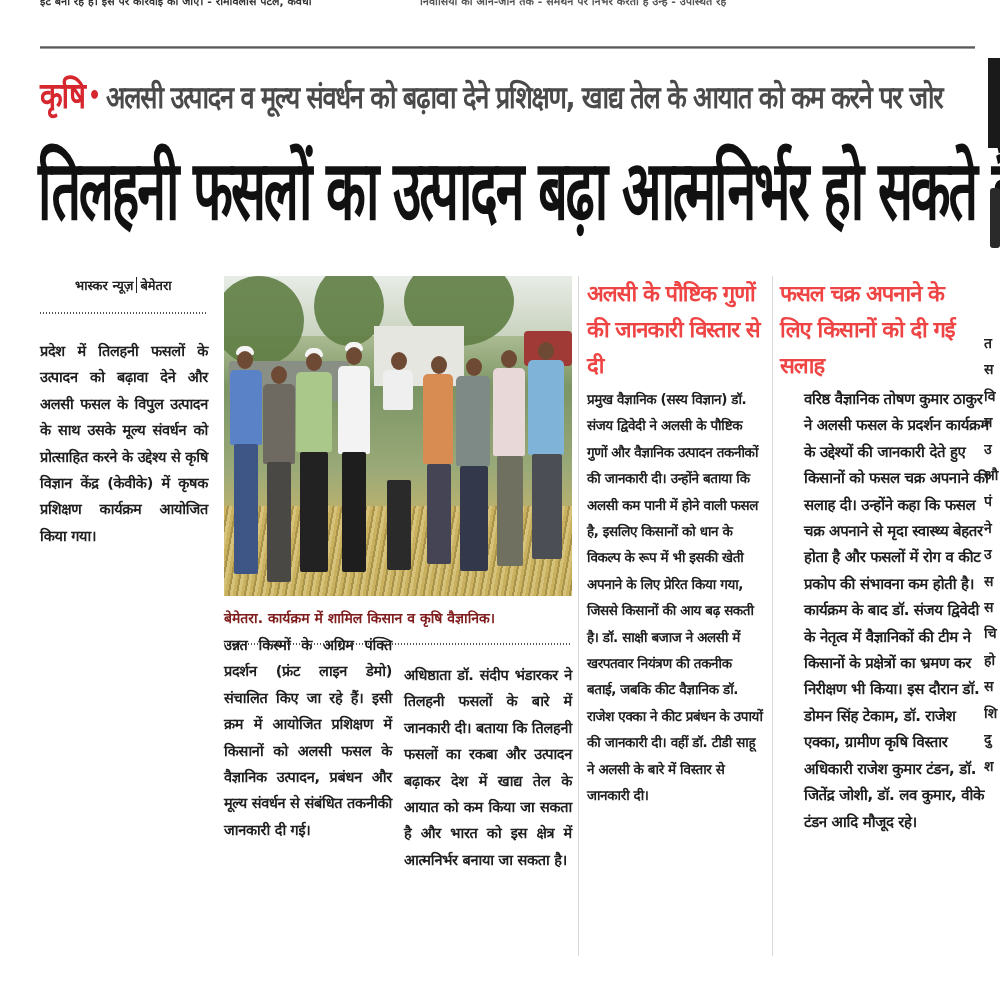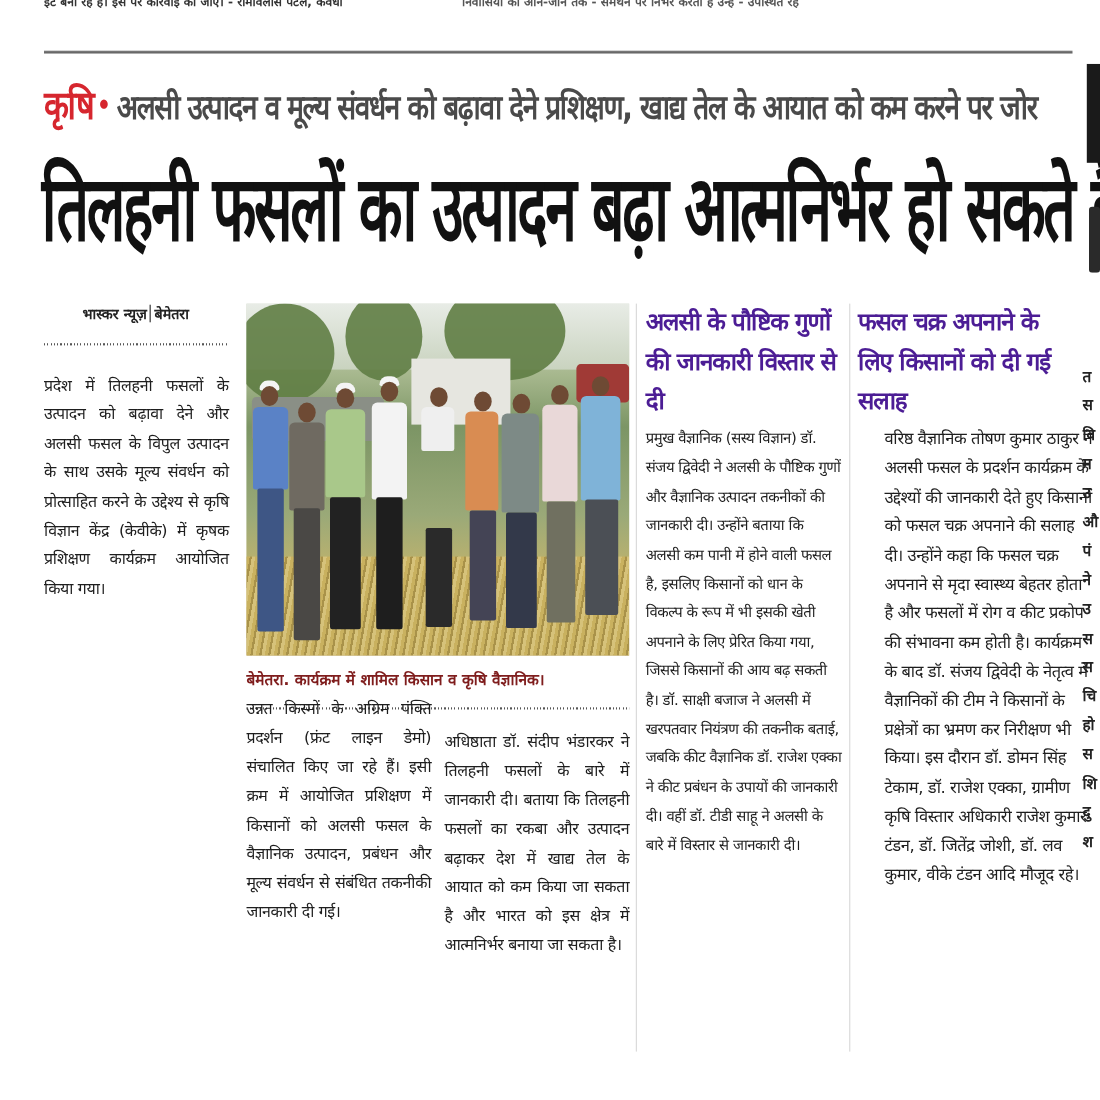--- a/index.html
+++ b/index.html
@@ -22,21 +22,21 @@
 
   .headline { position: absolute; left: 38px; top: 130px; white-space: nowrap;
               font-family: "DejaVu Sans", sans-serif; font-weight: bold; font-size: 72px; color: #111;
               letter-spacing: -3px; transform: scaleX(0.72) scaleY(1.15); transform-origin: left top; }
 
   .byline { position: absolute; left: 75px; top: 276px; font-size: 13px; font-weight: bold; color: #222; }
   .byline .sep { display: inline-block; width: 1px; height: 16px; background: #222; margin: 0 3px; vertical-align: -3px; }
   .dots { position: absolute; height: 2px;
           background: repeating-linear-gradient(90deg, #555 0 1px, transparent 1px 3px); }
 
-  .col { position: absolute; font-size: 14.5px; line-height: 26.4px; color: #1e1e1e; font-weight: normal; }
+  .col { position: absolute; font-size: 14.5px; line-height: 26.4px; color: #1e1e1e; font-weight: bold; }
   .col p { text-align: justify; }
   .col .indent { text-indent: 12px; }
   .col-serif { font-family: "DejaVu Sans", sans-serif; letter-spacing: -0.3px; }
 
   .photo { position: absolute; left: 224px; top: 276px; width: 348px; height: 320px; overflow: hidden;
            background: linear-gradient(180deg, #d9dfd3 0%, #a7b88e 20%, #7c9565 35%, #9aa978 60%, #c8b56a 80%, #b9a25d 100%); }
   .photo .sky { position: absolute; left: 0; top: 0; width: 100%; height: 60px; background: linear-gradient(#e8ece6, #c9d3bf); }
   .photo .tree { position: absolute; border-radius: 50%; background: #5f7d44; opacity: 0.9; }
   .photo .building { position: absolute; left: 150px; top: 50px; width: 90px; height: 60px; background: #e6e6e0; }
   .photo .car { position: absolute; left: 300px; top: 55px; width: 48px; height: 35px; background: #a03a36; border-radius: 4px; }
@@ -49,21 +49,21 @@
   .person .body { position: absolute; border-radius: 5px 5px 2px 2px; }
   .person .legs { position: absolute; border-radius: 2px; }
 
   .sign { position: absolute; left: 152px; top: 126px; width: 72px; height: 64px; background: #fdfdfd;
           border: 1px solid #777; font-size: 6px; font-weight: bold; color: #333; text-align: center; line-height: 9px; padding-top: 3px; }
   .sign .sign-title { color: #1d3f8a; font-size: 7px; }
   .sign .logo { position: absolute; left: 3px; top: 3px; width: 10px; height: 10px; border-radius: 50%; border: 1px solid #2a6db0; }
 
   .caption { position: absolute; left: 224px; top: 608px; font-size: 14px; font-weight: bold; color: #7f1d1d; white-space: nowrap; }
 
-  .subhead { position: absolute; font-weight: bold; font-size: 22px; line-height: 36px; color: #4c1d95;
+  .subhead { position: absolute; font-weight: bold; font-size: 22px; line-height: 36px; color: #ef4444;
              letter-spacing: -1px; }
 
   .vline { position: absolute; width: 1px; background: #d8d8d8; }
 
   .edge-col { position: absolute; left: 984px; top: 330px; width: 16px; font-size: 14px; font-weight: bold; line-height: 26.4px; color: #222; overflow: hidden; }
   .edge-head { position: absolute; left: 986px; top: 58px; width: 14px; height: 190px; overflow: hidden; }
   .edge-head .bar1 { position: absolute; left: 2px; top: 0; width: 12px; height: 90px; background: #1a1a1a; }
   .edge-head .bar2 { position: absolute; left: 4px; top: 130px; width: 10px; height: 60px; background: #2a2a2a; border-radius: 3px; }
 </style>
 </head>

